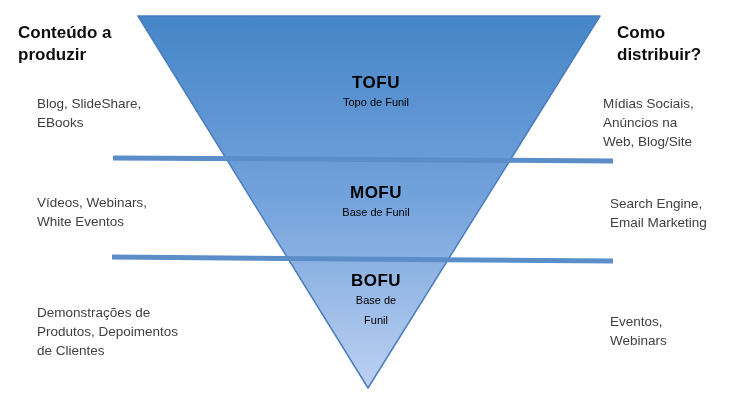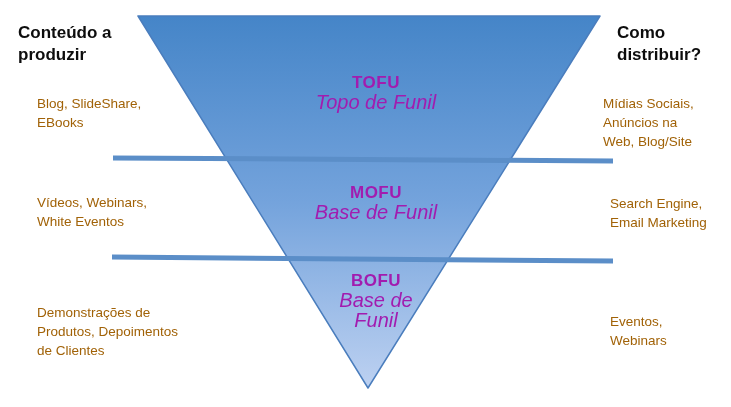--- a/index.html
+++ b/index.html
@@ -29,46 +29,45 @@
     font-weight: bold;
     line-height: 22px;
     white-space: pre-line;
     color: #0d0d0d;
   }
   .col-item {
     position: absolute;
     font-size: 13.5px;
     line-height: 19px;
     white-space: pre-line;
-    color: #a16207;
+    color: #404040;
   }
   .left-title  { left: 18px;  top: 22px; }
   .left-item-1 { left: 37px;  top: 94px; }
   .left-item-2 { left: 37px;  top: 193px; }
   .left-item-3 { left: 37px;  top: 303px; }
   .right-title  { left: 617px; top: 22px; }
   .right-item-1 { left: 588px; top: 94px; margin-left: 15px; }
   .right-item-2 { left: 610px; top: 194px; }
   .right-item-3 { left: 610px; top: 312px; }
   .stage-label {
     position: absolute;
     left: 276px;
     width: 200px;
     text-align: center;
-    color: #a21caf;
+    color: #000000;
   }
   .stage-acronym {
     font-size: 17px;
     font-weight: bold;
     line-height: 19px;
     letter-spacing: 0.5px;
   }
   .stage-name {
-    font-size: 20px;
-    font-style: italic;
+    font-size: 11px;
     line-height: 20px;
     white-space: pre-line;
   }
   .stage-tofu { top: 73px; }
   .stage-mofu { top: 183px; }
   .stage-bofu { top: 271px; }
 </style>
 </head>
 <body>
 

